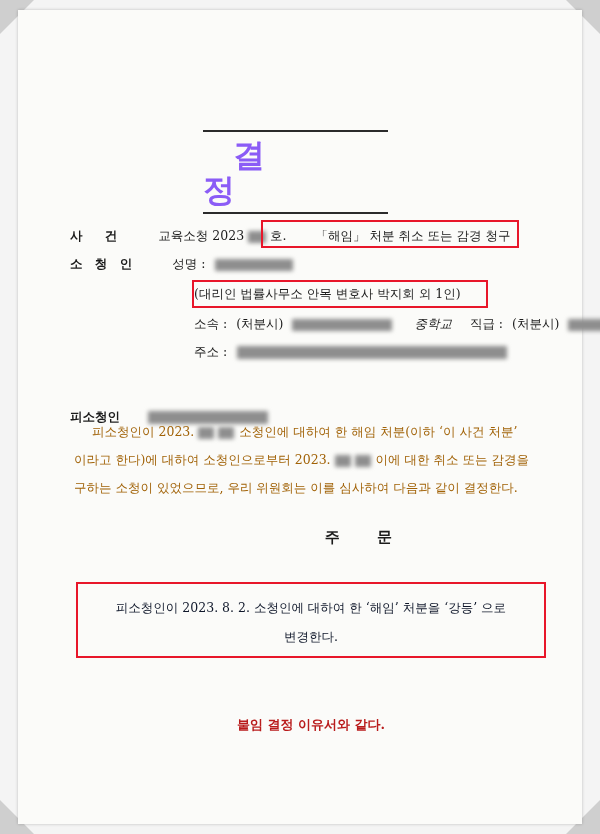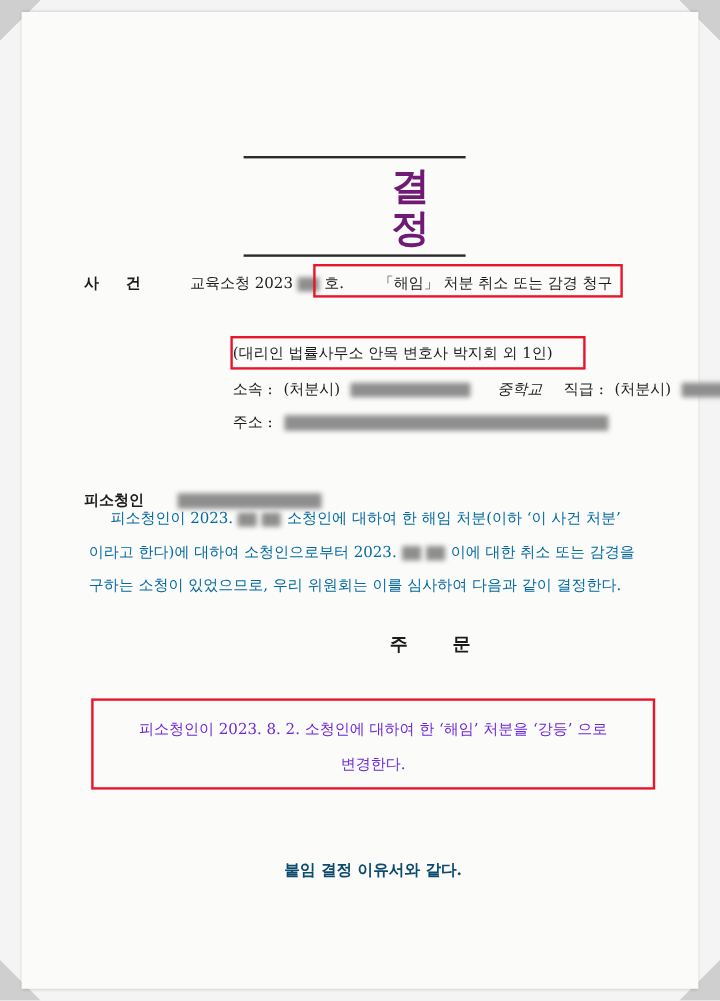--- a/index.html
+++ b/index.html
@@ -46,27 +46,27 @@
     left: 0; top: 0; right: 0; bottom: 0;
     padding: 0;
   }
 
   
   .doc-title {
     position: absolute;
     left: 185px;
     top: 120px;
     width: 185px;
-    text-align: right;
+    text-align: left;
     font-family: "DejaVu Serif", "Liberation Serif", serif;
     font-size: 32px;
     font-weight: bold;
     letter-spacing: 30px;
     text-indent: 30px;
-    color: #701a75;
+    color: #8b5cf6;
     border-top: 2px solid #2b2b2b;
     border-bottom: 2px solid #2b2b2b;
     padding: 6px 0 4px 0;
     line-height: 1.1;
   }
 
   
   .field-row {
     position: absolute;
     font-family: "DejaVu Serif", "Liberation Serif", serif;
@@ -112,21 +112,21 @@
 
   
   .para {
     position: absolute;
     left: 56px;
     top: 408px;
     width: 478px;
     font-family: "DejaVu Serif", "Liberation Serif", serif;
     font-size: 12.5px;
     line-height: 28px;
-    color: #0369a1;
+    color: #a16207;
     text-align: justify;
   }
   .para .indent { display:inline-block; width: 18px; }
 
   
   .section-heading {
     position: absolute;
     width: 180px;
     left: 210px;
     text-align: right;
@@ -142,33 +142,33 @@
 
   .order-text {
     position: absolute;
     left: 70px;
     top: 583px;
     width: 446px;
     text-align: center;
     font-family: "DejaVu Serif", "Liberation Serif", serif;
     font-size: 12.5px;
     line-height: 29px;
-    color: #6d28d9;
+    color: #0f172a;
   }
 
   .reason-text {
     position: absolute;
     left: 70px;
     top: 706px;
     width: 446px;
     text-align: center;
     font-family: "DejaVu Serif", "Liberation Serif", serif;
     font-size: 13px;
     font-weight: bold;
-    color: #0c4a6e;
+    color: #b91c1c;
   }
   .bar-r1 { width: 78px; height: 12px; }
   .bar-r4 { width: 100px; height: 12px; }
   .bar-r5 { width: 150px; height: 12px; }
   .bar-r6 { width: 120px; height: 13px; }
   .bar-r7 { width: 18px; height: 12px; }
 </style>
 </head>
 <body>
 
@@ -184,20 +184,25 @@
       <div class="doc-title">결        정</div>
 
       <div class="field-row lbl-case">
         <span class="f-label spaced2">사    건</span>
         <span class="f-val" style="margin-left:28px;">교육소청 2023</span>
         <span class="redact bar-r7"></span>
         <span class="f-val">호.</span>
         <span class="f-val" style="margin-left:25px;">「해임」 처분 취소 또는 감경 청구</span>
       </div>
 
+      <div class="field-row lbl-appl">
+        <span class="f-label spaced1">소 청 인</span>
+        <span class="f-val" style="margin-left:32px;">성명 :</span>
+        <span class="redact bar-r1" style="margin-left:6px;"></span>
+      </div>
 
       <div class="field-row lbl-agent">
         <span class="f-val">(대리인 법률사무소 안목 변호사 박지회 외 1인)</span>
       </div>
 
       <div class="field-row lbl-affil">
         <span class="f-val">소속 :</span>
         <span class="f-val" style="margin-left:5px;">(처분시)</span>
         <span class="redact bar-r4" style="margin-left:5px;"></span>
         <span class="f-val" style="margin-left:18px;font-style:italic;">중학교</span>

